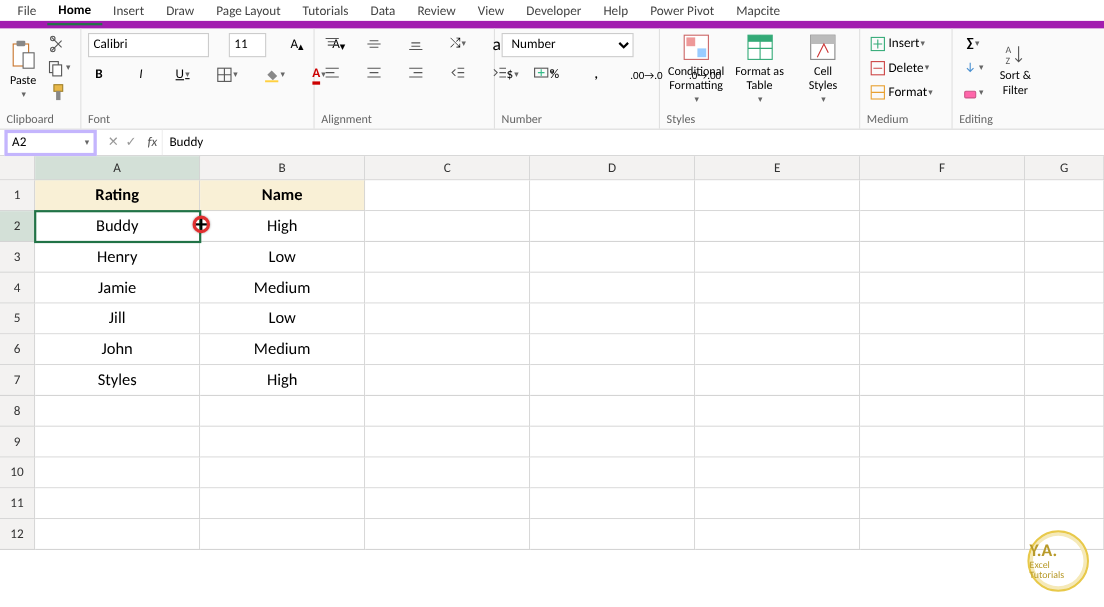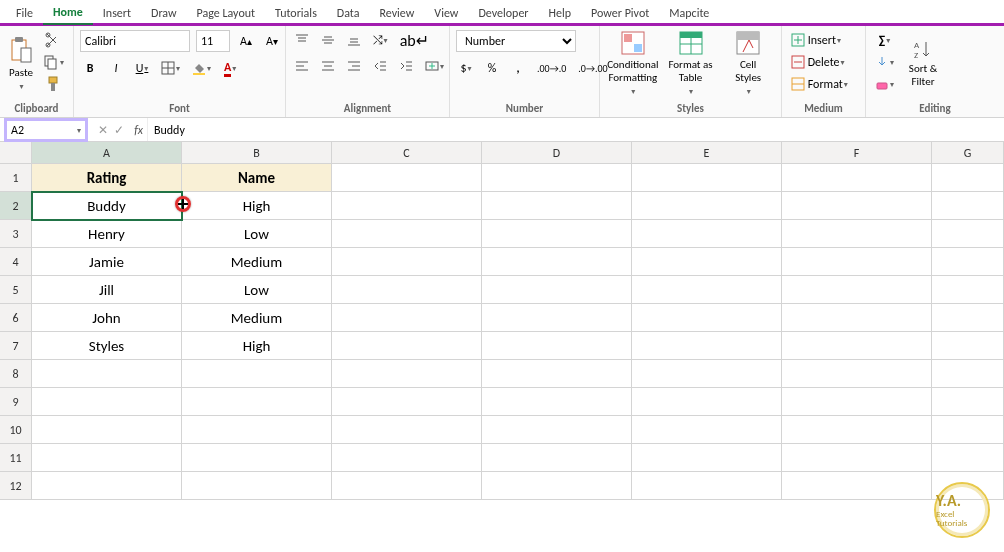--- a/index.html
+++ b/index.html
@@ -1,29 +1,29 @@
 <!DOCTYPE html>
 <html><head>
 <meta charset="utf-8">
 <style>
 * { margin: 0; padding: 0; box-sizing: border-box; font-family: "Segoe UI", Calibri, sans-serif; }
 body { background: #fff; width: 1004px; height: 552px; overflow: hidden; position: relative; font-size: 12px; }
 
 
-.tabs { display: flex; align-items: center; padding: 2px 6px 0; background: #fff; border-bottom: 3px solid #a21caf; height: 26px; }
+.tabs { display: flex; align-items: center; padding: 2px 6px 0; background: #fff; border-bottom: 7px solid #a21caf; height: 26px; }
 .tab { padding: 4px 10px; color: #444; cursor: pointer; }
-.tab.active { color: #15803d; border-bottom: 2px solid #217346; font-weight: 600; }
+.tab.active { color: #000000; border-bottom: 2px solid #217346; font-weight: 600; }
 
 
 .ribbon { display: flex; height: 92px; border-bottom: 1px solid #d4d4d4; background: #fafafa; }
 .group { display: flex; flex-direction: column; justify-content: space-between; border-right: 1px solid #e0e0e0; padding: 4px 6px 2px; }
 .group-body { display: flex; align-items: flex-start; gap: 4px; flex: 1; }
-.group-label { text-align: center; font-size: 11px; color: #666; padding-top: 2px; font-weight: bold; }
+.group-label { font-size: 11px; color: #666; padding-top: 2px; }
 .col { display: flex; flex-direction: column; gap: 2px; }
-.row { display: flex; align-items: center; gap: 6px; }
+.row { display: flex; align-items: center; gap: 18px; }
 .btn { display: inline-flex; align-items: center; justify-content: center; min-width: 20px; height: 20px; padding: 0 2px; cursor: pointer; border: 1px solid transparent; }
 .bigbtn { display: flex; flex-direction: column; align-items: center; justify-content: center; width: 54px; height: 66px; cursor: pointer; font-size: 11px; text-align: center; gap: 2px; }
 .dd { font-size: 8px; color: #666; margin-left: 1px; }
 .fselect { border: 1px solid #ccc; background: #fff; height: 22px; font-size: 12px; padding: 0 4px; }
 .fselect.font { width: 110px; }
 .fselect.size { width: 34px; }
 .numfmt { width: 120px; }
 
 
 .fbar { display: flex; align-items: center; height: 24px; border-bottom: 1px solid #d4d4d4; background: #fff; }

